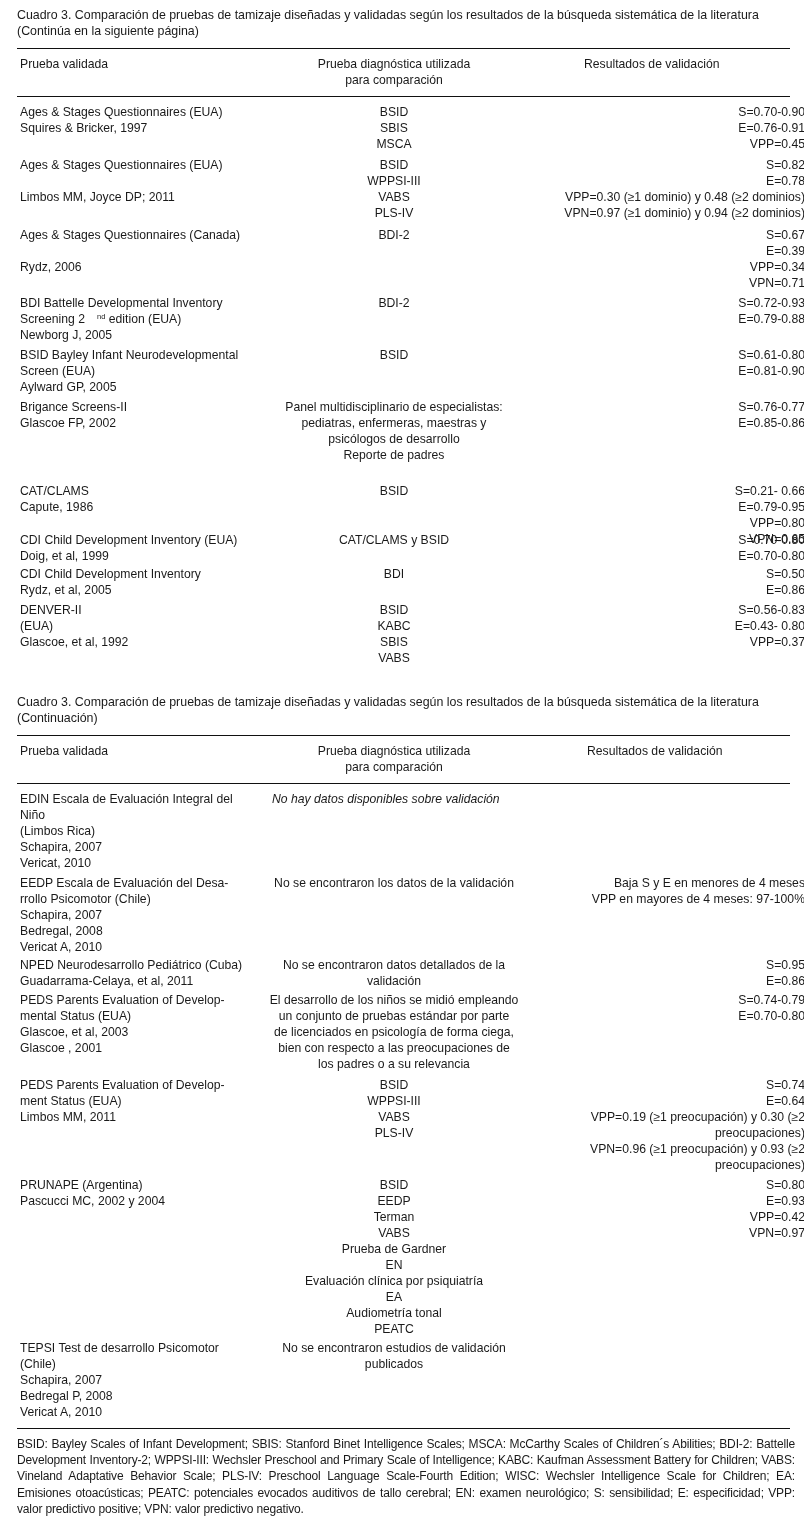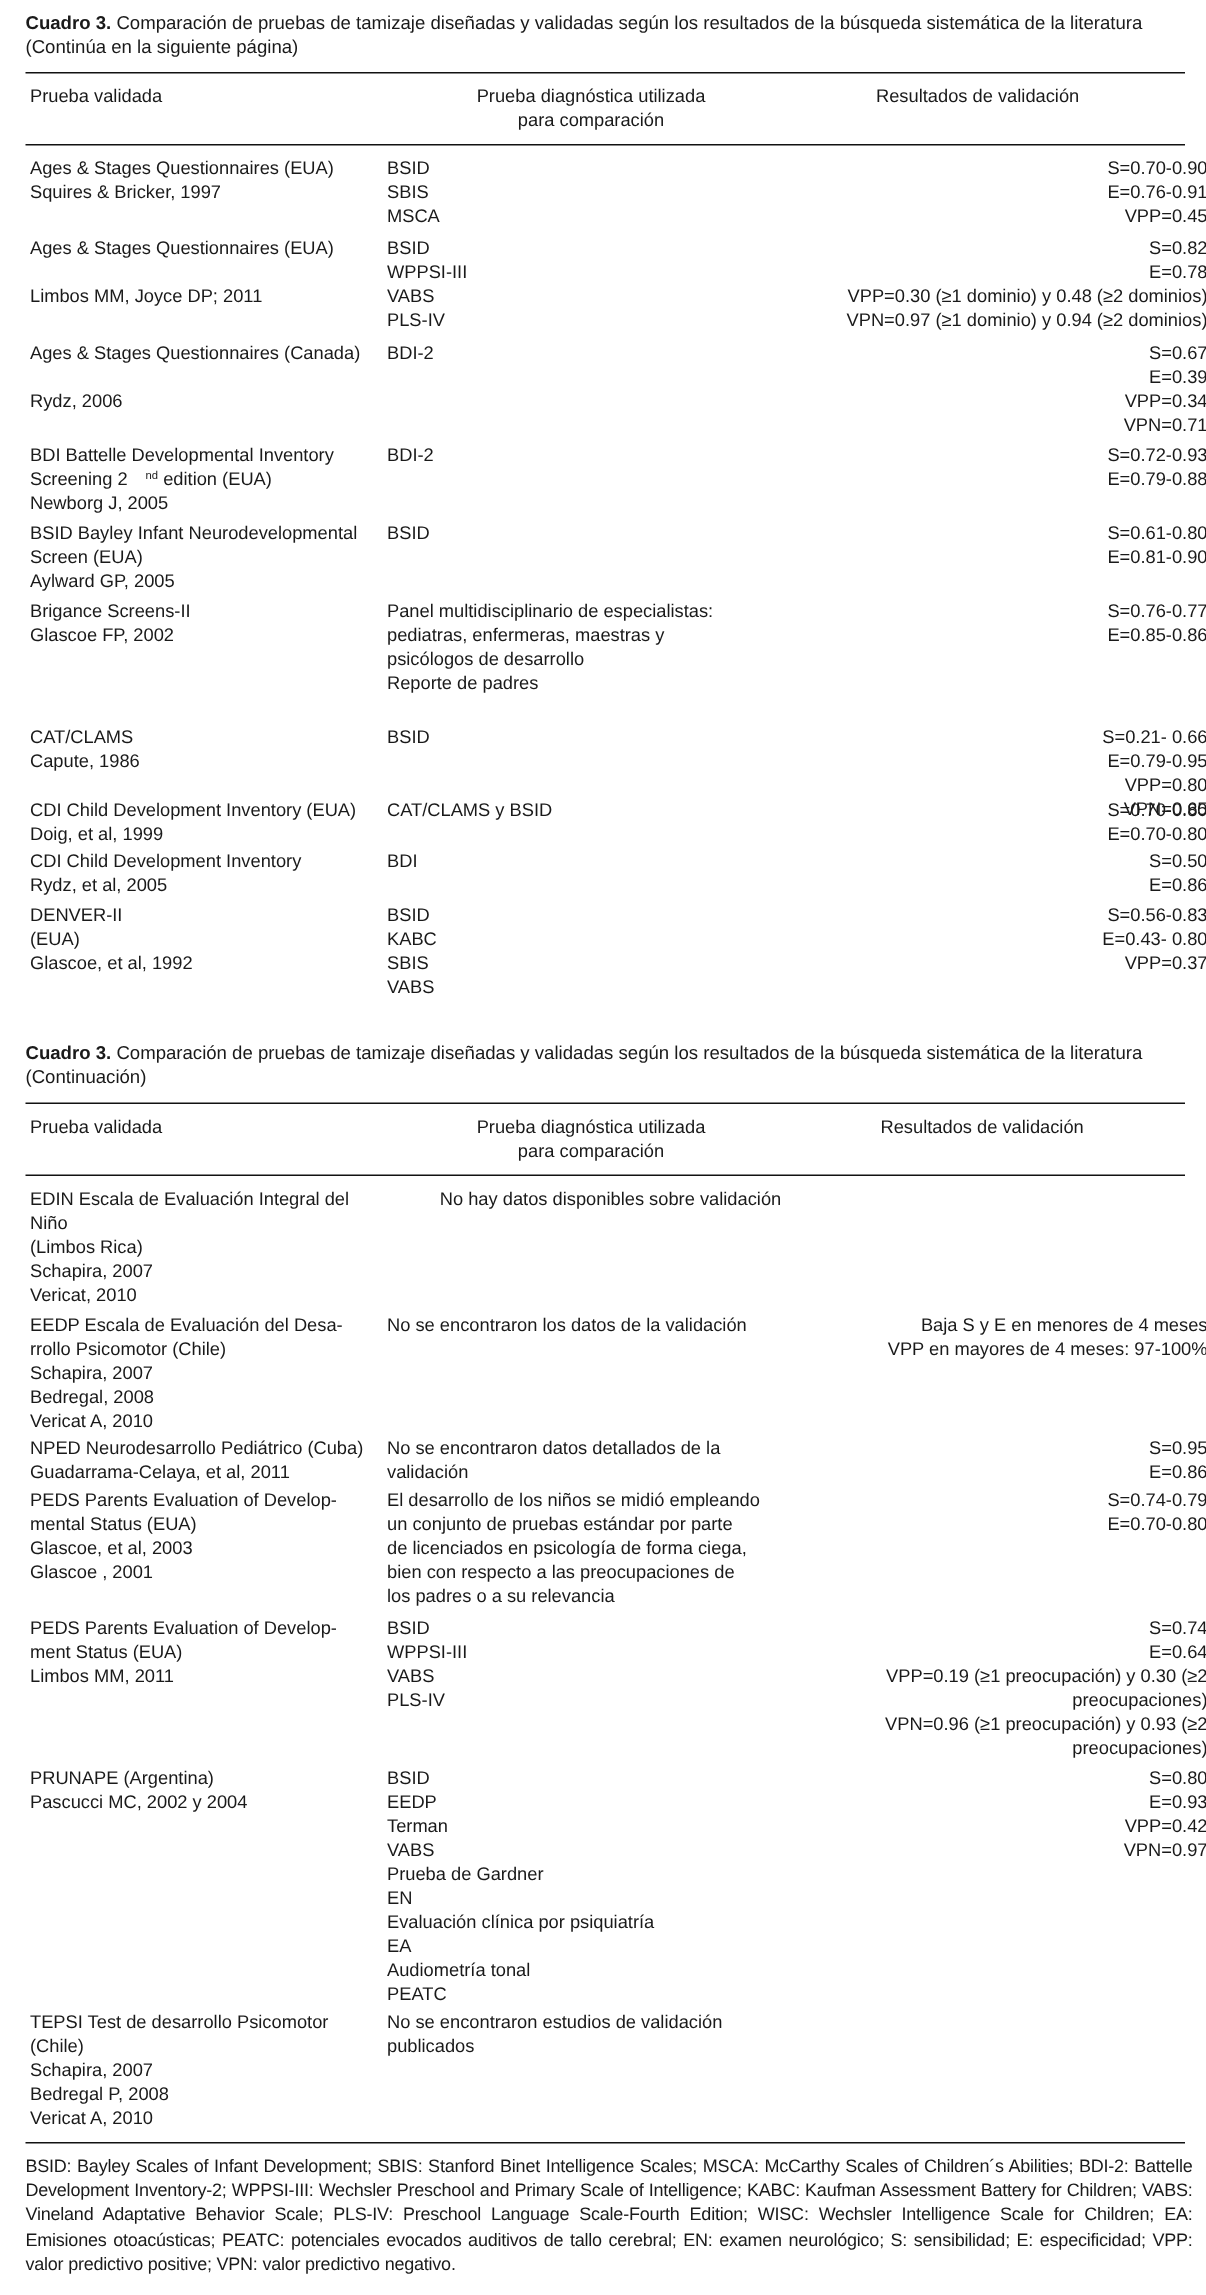--- a/index.html
+++ b/index.html
@@ -2,27 +2,27 @@
 <html><head>
 <meta charset="utf-8">
 <style>
   html, body { margin: 0; padding: 0; background: #ffffff; }
   body {
     width: 804px; height: 1530px; position: relative; overflow: hidden;
     font-family: "Liberation Sans", sans-serif; font-size: 12.2px; color: #1a1a1a;
     line-height: 16px;
   }
   .caption { position: absolute; left: 17px; width: 780px; font-size: 12.4px; line-height: 16px; }
-  .caption b { font-weight: bold; }
+  .caption b { font-weight: normal; }
   .rule { position: absolute; left: 17px; width: 773px; height: 0; border-top: 1.5px solid #111; }
   .hdr { position: absolute; font-size: 12.2px; line-height: 16px; }
   .row { position: absolute; left: 0; width: 804px; }
   .c1 { position: absolute; left: 20px; width: 250px; }
-  .c2 { position: absolute; left: 258px; width: 272px; }
-  .c2.left { left: 272px; text-align: center; width: 270px; }
+  .c2 { position: absolute; left: 258px; width: 272px; text-align: center; }
+  .c2.left { left: 272px; text-align: left; width: 270px; font-style: italic; }
   .c3 { position: absolute; left: 505px; width: 300px; text-align: right; }
   .line { display: block; white-space: nowrap; }
   sup { font-size: 7.5px; line-height: 0; vertical-align: 4px; margin-left: 12px; }
   .footnote { position: absolute; left: 17px; top: 1436px; width: 778px; font-size: 12px; line-height: 16.2px; text-align: justify; letter-spacing: -0.15px; }
 </style>
 </head>
 <body>
 
 <div class="caption" style="top:7px;">
   <b>Cuadro 3.</b><span> Comparación de pruebas de tamizaje diseñadas y validadas según los resultados de la búsqueda sistemática de la literatura</span><br>

